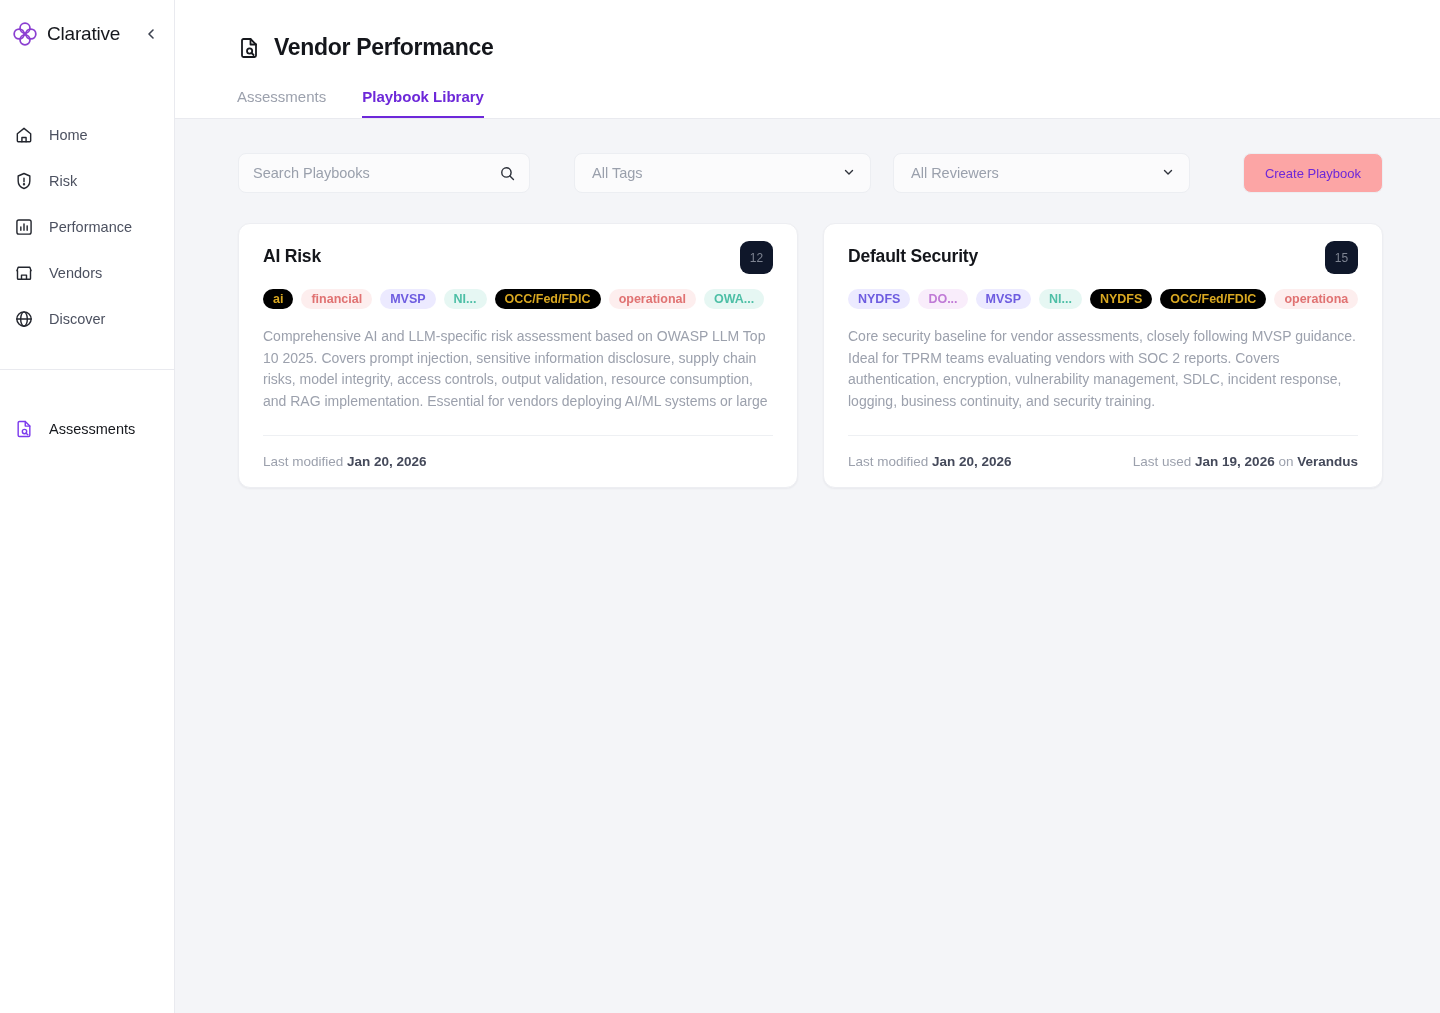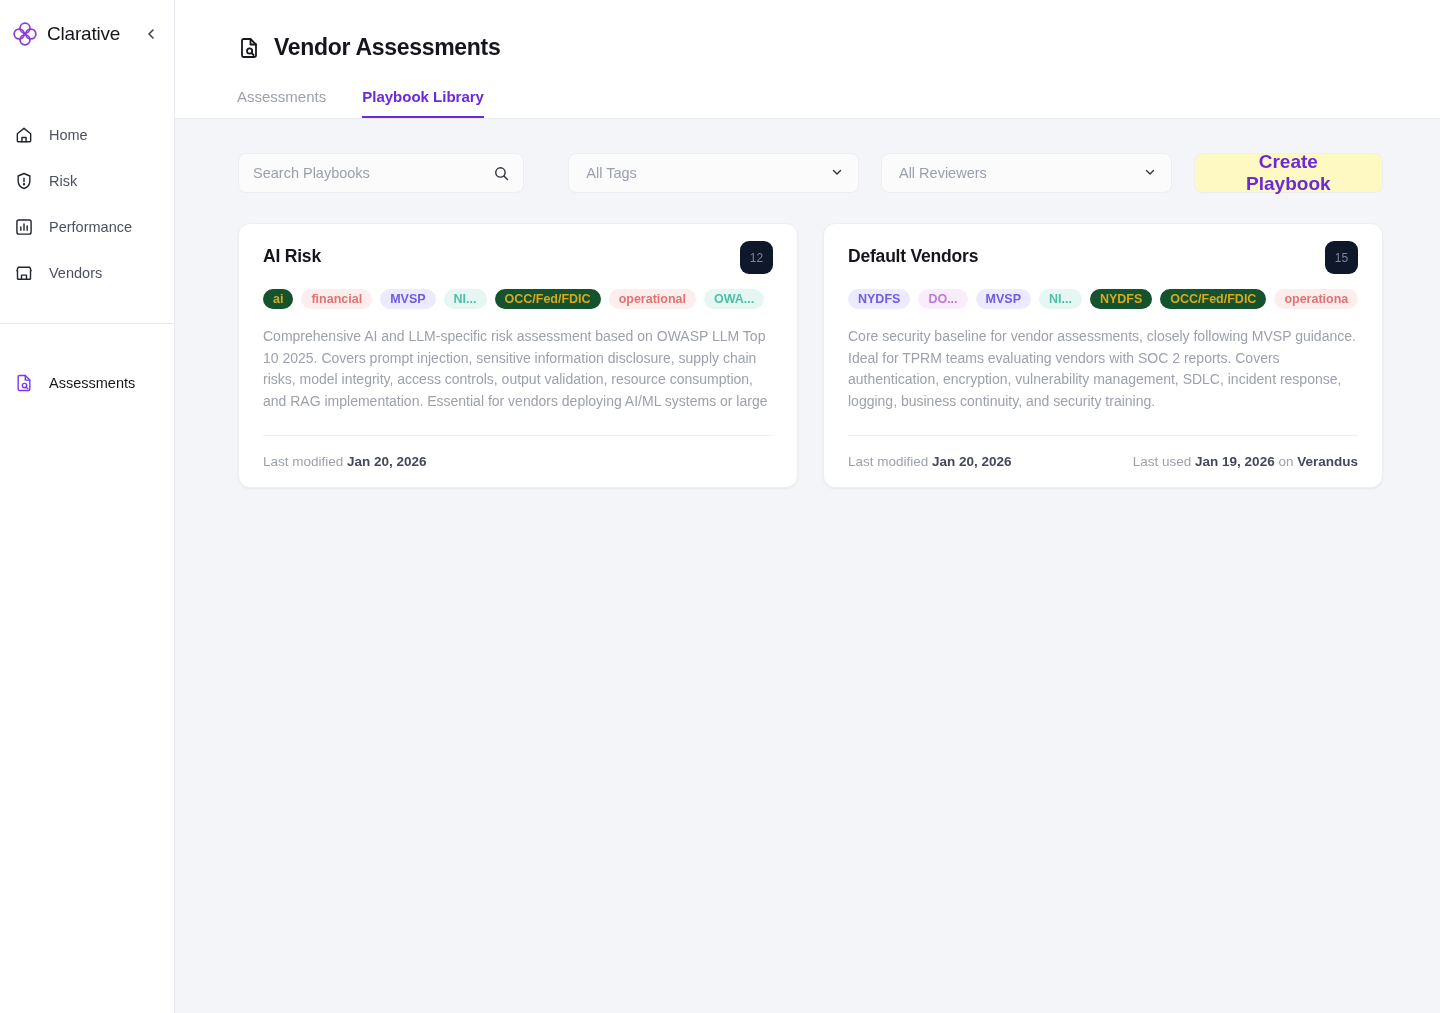--- a/index.html
+++ b/index.html
@@ -79,22 +79,22 @@
   .select {
     height: 40px; background: #fbfbfc; border: 1px solid #eceef2; border-radius: 8px;
     display: flex; align-items: center; justify-content: space-between;
     padding: 0 14px 0 17px; font-size: 14.5px; color: #9aa0ac; cursor: pointer;
   }
   .select.reviewers { width: 297px; }
   .select.tags { width: 297px; margin-left: 22px; }
   .chev { width: 14px; height: 14px; color: #2e323b; flex: 0 0 14px; }
   .create-btn {
     margin-left: auto; height: 40px; padding: 0 21px;
-    background: #fef9c3; border: 1px solid #eceef2; border-radius: 8px;
-    color: #6d28d9; font-weight: bold; font-size: 19px;
+    background: #fca5a5; border: 1px solid #eceef2; border-radius: 8px;
+    color: #6d28d9; font-weight: normal; font-size: 13px;
     display: flex; align-items: center; cursor: pointer;
     font-family: "Liberation Sans", sans-serif;
   }
 
   
   .cards { display: flex; gap: 25px; margin-top: 30px; }
   .card {
     width: 560px; background: #ffffff; border-radius: 12px;
     border: 1px solid #edeef2;
     box-shadow: 0 1px 2px rgba(16,24,40,0.05);
@@ -107,21 +107,21 @@
   .count-badge {
     min-width: 33px; height: 33px; border-radius: 9px; background: #0f172a;
     color: #7e8492; font-size: 12px; display: flex; align-items: center; justify-content: center;
     padding: 0 7px; margin-top: -5px;
   }
   .tag-row { display: flex; gap: 8px; margin-top: 15px; flex-wrap: nowrap; }
   .tag {
     border-radius: 999px; padding: 3px 10px; font-size: 12.5px; font-weight: bold;
     white-space: nowrap; flex: 0 0 auto;
   }
-  .tag.amber { background: #14532d; color: #d9a821; text-align: right; }
+  .tag.amber { background: #000000; color: #d9a821; text-align: right; }
   .tag.rose  { background: #fdeeee; color: #e07272; }
   .tag.indigo{ background: #eceaff; color: #6d5ce0; }
   .tag.teal  { background: #e6f7f3; color: #4dbfa6; }
   .tag.fuchsia { background: #f9edfb; color: #c07ad6; }
   .card-desc {
     margin-top: 17px; font-size: 14px; line-height: 21.5px; color: #9ca1ad;
     max-height: 86px; overflow: hidden;
   }
   .author-row { display: flex; align-items: center; gap: 9px; margin-top: 12px; padding-bottom: 10px; }
   .avatar {
@@ -198,20 +198,30 @@
       <div class="nav-item">
         <span class="ic">
           <svg width="20" height="20" viewBox="0 0 24 24" fill="none" stroke="currentColor" stroke-width="1.7" stroke-linecap="round" stroke-linejoin="round">
               <path d="M3.5 9.2 5 5h14l1.5 4.2"></path>
               <path d="M4.2 9.2v9.3a1 1 0 0 0 1 1h13.6a1 1 0 0 0 1-1V9.2"></path>
               <path d="M9 19.5v-5h6v5"></path>
             </svg>
         </span>
         <span>Vendors</span>
       </div>
+      <div class="nav-item">
+        <span class="ic">
+          <svg width="20" height="20" viewBox="0 0 24 24" fill="none" stroke="currentColor" stroke-width="1.7" stroke-linecap="round" stroke-linejoin="round">
+              <circle cx="12" cy="12" r="8.6"></circle>
+              <line x1="3.4" y1="12" x2="20.6" y2="12"></line>
+              <ellipse cx="12" cy="12" rx="4" ry="8.6"></ellipse>
+            </svg>
+        </span>
+        <span>Discover</span>
+      </div>
     </nav>
 
     <div class="nav-sep"></div>
 
     <nav class="nav-lower">
       <div class="nav-item active">
         <span class="ic">
           <svg width="20" height="20" viewBox="0 0 24 24" fill="none" stroke="currentColor" stroke-width="1.7" stroke-linecap="round" stroke-linejoin="round">
               <path d="M13.5 3H6.5a1.5 1.5 0 0 0-1.5 1.5v15A1.5 1.5 0 0 0 6.5 21h11a1.5 1.5 0 0 0 1.5-1.5V8.5z"></path>
               <path d="M13.5 3v5.5H19"></path>
@@ -229,21 +239,21 @@
     <div class="page-header">
       <div class="page-title-row">
         <span>
           <svg class="page-title-icon" viewBox="0 0 24 24" fill="none" stroke="currentColor" stroke-width="1.8" stroke-linecap="round" stroke-linejoin="round">
               <path d="M13.5 3H6.5a1.5 1.5 0 0 0-1.5 1.5v15A1.5 1.5 0 0 0 6.5 21h11a1.5 1.5 0 0 0 1.5-1.5V8.5z"></path>
               <path d="M13.5 3v5.5H19"></path>
               <circle cx="12.6" cy="15" r="2.6" fill="#fff"></circle>
               <line x1="14.6" y1="17" x2="16.6" y2="19"></line>
             </svg>
         </span>
-        <h1 class="page-title">Vendor Assessments</h1>
+        <h1 class="page-title">Vendor Performance</h1>
       </div>
       <div class="tabs">
         <div class="tab">Assessments</div>
         <div class="tab active">Playbook Library</div>
       </div>
     </div>
 
     <div class="content">
 
       <div class="toolbar">
@@ -296,21 +306,21 @@
           </div>
           <div class="card-desc">Comprehensive AI and LLM-specific risk assessment based on OWASP LLM Top 10 2025. Covers prompt injection, sensitive information disclosure, supply chain risks, model integrity, access controls, output validation, resource consumption, and RAG implementation. Essential for vendors deploying AI/ML systems or large</div>
           <div class="spacer-desc"></div>
           <div class="card-footer">
             <span>Last modified</span>&nbsp;<span class="strong">Jan 20, 2026</span>
           </div>
         </div>
 
         <div class="card">
           <div class="card-top">
-            <div class="card-title">Default Vendors</div>
+            <div class="card-title">Default Security</div>
             <div class="count-badge">15</div>
           </div>
           <div class="tag-row">
             <span class="tag indigo">NYDFS</span>
             <span class="tag fuchsia">DO...</span>
             <span class="tag indigo">MVSP</span>
             <span class="tag teal">NI...</span>
             <span class="tag amber">NYDFS</span>
             <span class="tag amber">OCC/Fed/FDIC</span>
             <span class="tag rose">operationa</span>

